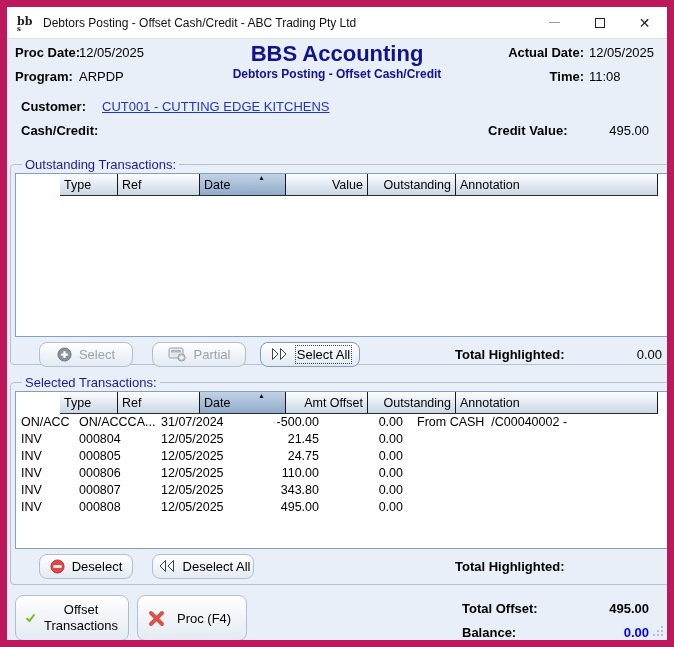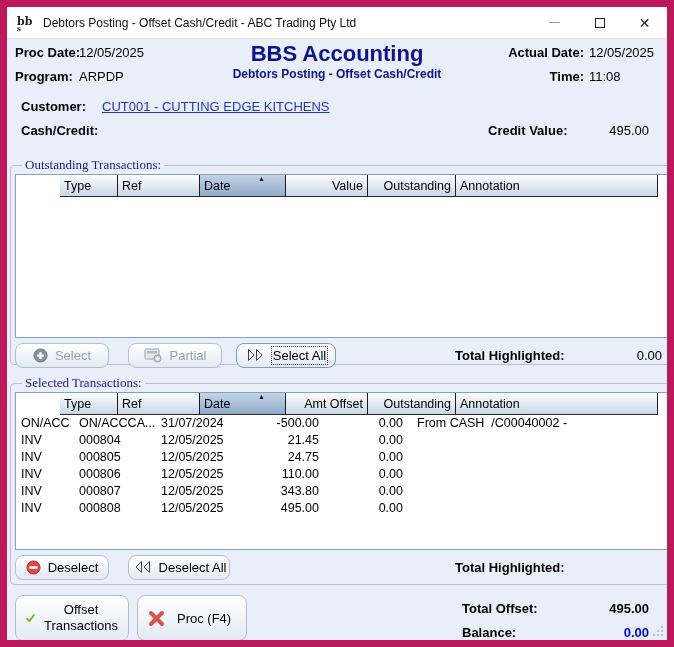--- a/index.html
+++ b/index.html
@@ -39,21 +39,21 @@
   .link { font-size: 13px; color: #2336c0; text-decoration: underline; cursor: pointer; }
   
   fieldset.group {
     position: absolute; left: 3px; width: 668px;
     border: 1px solid #b6c2d2; border-radius: 4px;
     padding: 0 4px;
     background: transparent;
   }
   fieldset.group legend {
     margin-left: 7px; padding: 0 3px;
-    font-size: 13px; color: #1b1c90; font-family: Liberation Serif, serif;
+    font-size: 13px; color: #1b1c90;
   }
   .g1 { top: 118px; height: 208px; }
   .g2 { top: 336px; height: 210px; }
   
   .tbl {
     margin-top: 1px; height: 164px;
     border: 1px solid #85a0bd; background: #fff;
     overflow: hidden; position: relative;
   }
   .g2 .tbl { height: 158px; }
@@ -82,21 +82,21 @@
     height: 25px;
     border: 1px solid #b3bfcd; border-radius: 8px;
     background: linear-gradient(#ffffff, #e3eaf2);
     display: inline-flex; align-items: center; justify-content: center;
     gap: 7px; font-size: 13px; color: #000; cursor: pointer;
     font-family: "Liberation Sans", sans-serif;
   }
   .btn.disabled { color: #9aa4ae; }
   .btn.focused { border-color: #7e9cc0; }
   .btn.focused .btn-lbl { outline: 1px dotted #444; outline-offset: 1px; }
-  .w94 { width: 94px; } .w100 { width: 100px; } .w102 { width: 102px; }
+  .w94 { width: 94px; margin-left: 24px; } .w100 { width: 100px; } .w102 { width: 102px; }
   .ml7 { margin-left: 19px; } .ml14 { margin-left: 14px; }
   .tot-label { position: absolute; left: 440px; font-weight: bold; font-size: 13px; }
   .tot-value { position: absolute; right: 11px; width: 80px; text-align: right; font-size: 13px; }
   
   .big-btn {
     position: absolute; height: 46px;
     border: 1px solid #b3bfcd; border-radius: 8px;
     background: linear-gradient(#ffffff, #e3eaf2);
     display: flex; align-items: center; justify-content: flex-start;
     gap: 9px; font-size: 13px; cursor: pointer; padding: 0 10px;

